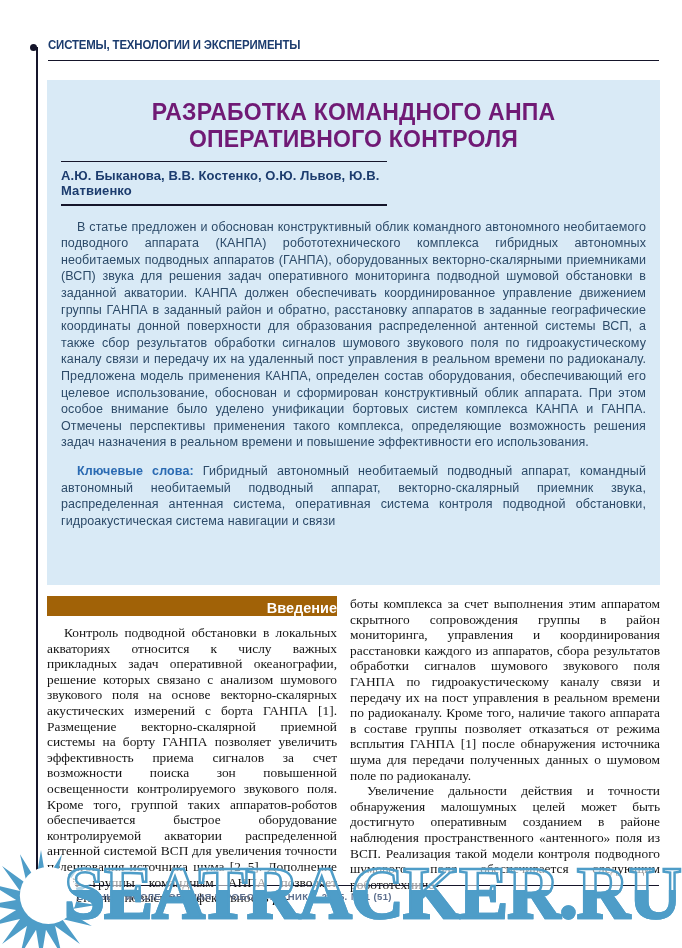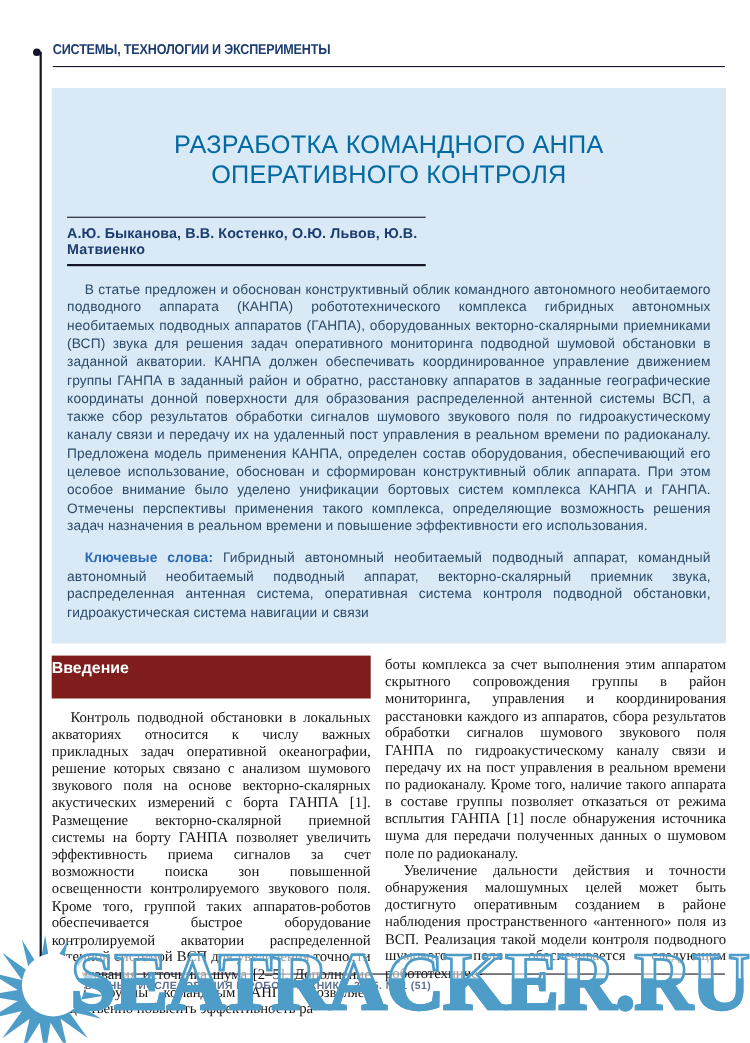--- a/index.html
+++ b/index.html
@@ -16,40 +16,40 @@
                     font-size:13px; color:#1c3c6e; letter-spacing:-0.2px;
                     transform:scaleX(0.88); transform-origin:left center; white-space:nowrap; }
   .header-rule { position:absolute; left:48px; top:60px; width:611px; height:1.4px; background:#15152a; }
 
   
   .panel { position:absolute; left:47px; top:80px; width:613px; height:505px;
            background:#d9eaf6; padding:12px 14px 0 14px; overflow:hidden; }
   .meta-row { display:flex; justify-content:space-between; align-items:flex-start;
               font-size:13px; color:#1c3c6e; }
   .meta-right { text-align:right; line-height:17px; }
-  .article-title { margin-top:26px; text-align:center;
-                   font-family:"Liberation Sans", sans-serif; font-weight:normal;
-                   font-size:23px; line-height:26.5px; color:#0369a1; letter-spacing:0.2px; }
-  .authors-wrap { margin-top:26px; width:326px; }
+  .article-title { margin-top:7px; text-align:center;
+                   font-family:"Liberation Sans", sans-serif; font-weight:bold;
+                   font-size:23px; line-height:26.5px; color:#701a75; letter-spacing:0.2px; }
+  .authors-wrap { margin-top:9px; width:326px; }
   .rule-thin { width:326px; height:1.3px; background:#15152a; }
   .authors { font-family:"Liberation Sans", sans-serif; font-weight:bold;
              font-size:13px; color:#1c3c6e; padding:6px 0 6px 0; letter-spacing:0.1px; }
   .abstract { margin-top:13px; font-family:"Liberation Sans", sans-serif;
               font-size:12.5px; line-height:16.6px; color:#2c4a68;
               text-align:justify; text-indent:16px; letter-spacing:0.1px; }
   .keywords { margin-top:12px; font-family:"Liberation Sans", sans-serif;
               font-size:12.5px; line-height:16.6px; color:#2c4a68;
               text-align:justify; text-indent:16px; letter-spacing:0.1px; }
   .kw-label { font-weight:bold; color:#2a6ab2; }
 
   
   .columns { position:absolute; left:47px; top:596px; width:613px; display:flex; gap:13px; }
   .col-left { width:290px; }
   .col-right { width:310px; }
-  .intro-bar { height:39px; background:#7f1d1d; color:#ffffff; text-align:left;
+  .intro-bar { height:20px; background:#a16207; color:#ffffff; text-align:right;
                font-family:"Liberation Sans", sans-serif; font-weight:bold;
                font-size:14.5px; line-height:24px; margin-bottom:9px; }
   .body-par { font-size:13.4px; line-height:15.6px; text-align:justify;
               text-indent:17px; color:#141414; }
   .body-par.no-indent { text-indent:0; }
 
   
   .footer-rule { position:absolute; left:36px; top:885px; width:623px; height:1.3px; background:#15152a; }
   .page-number { position:absolute; left:29px; top:888px;
                  font-family:"Liberation Sans", sans-serif; font-weight:bold;

